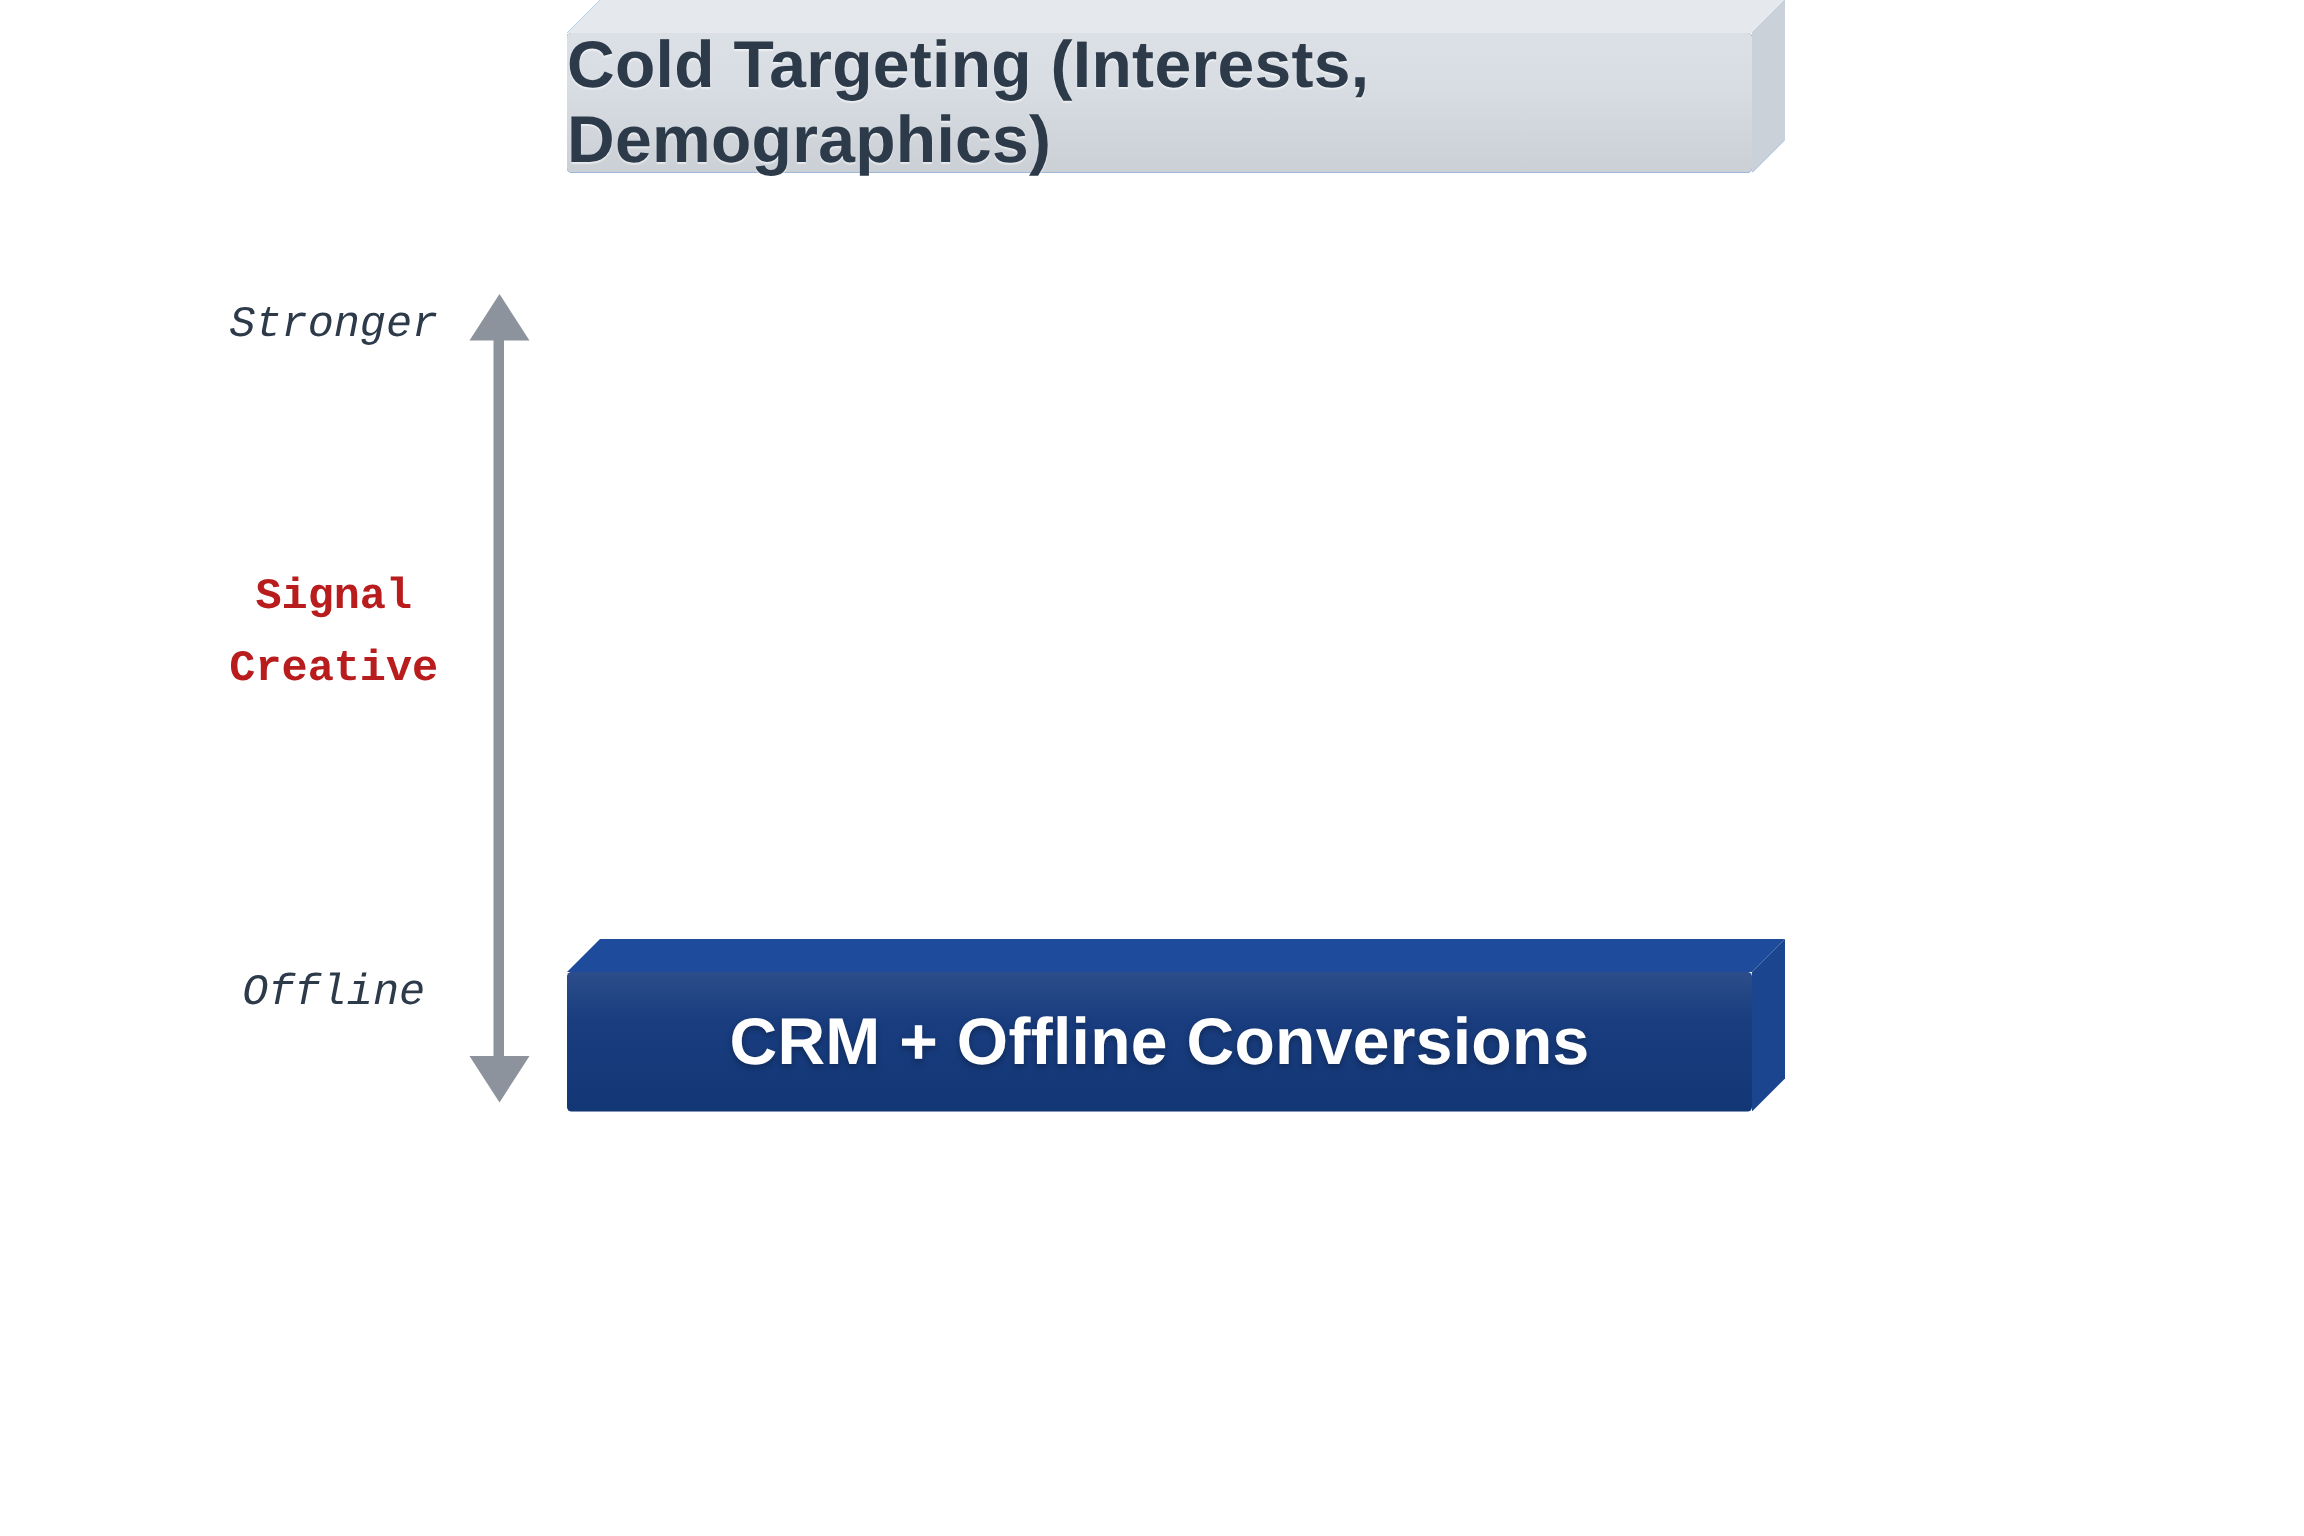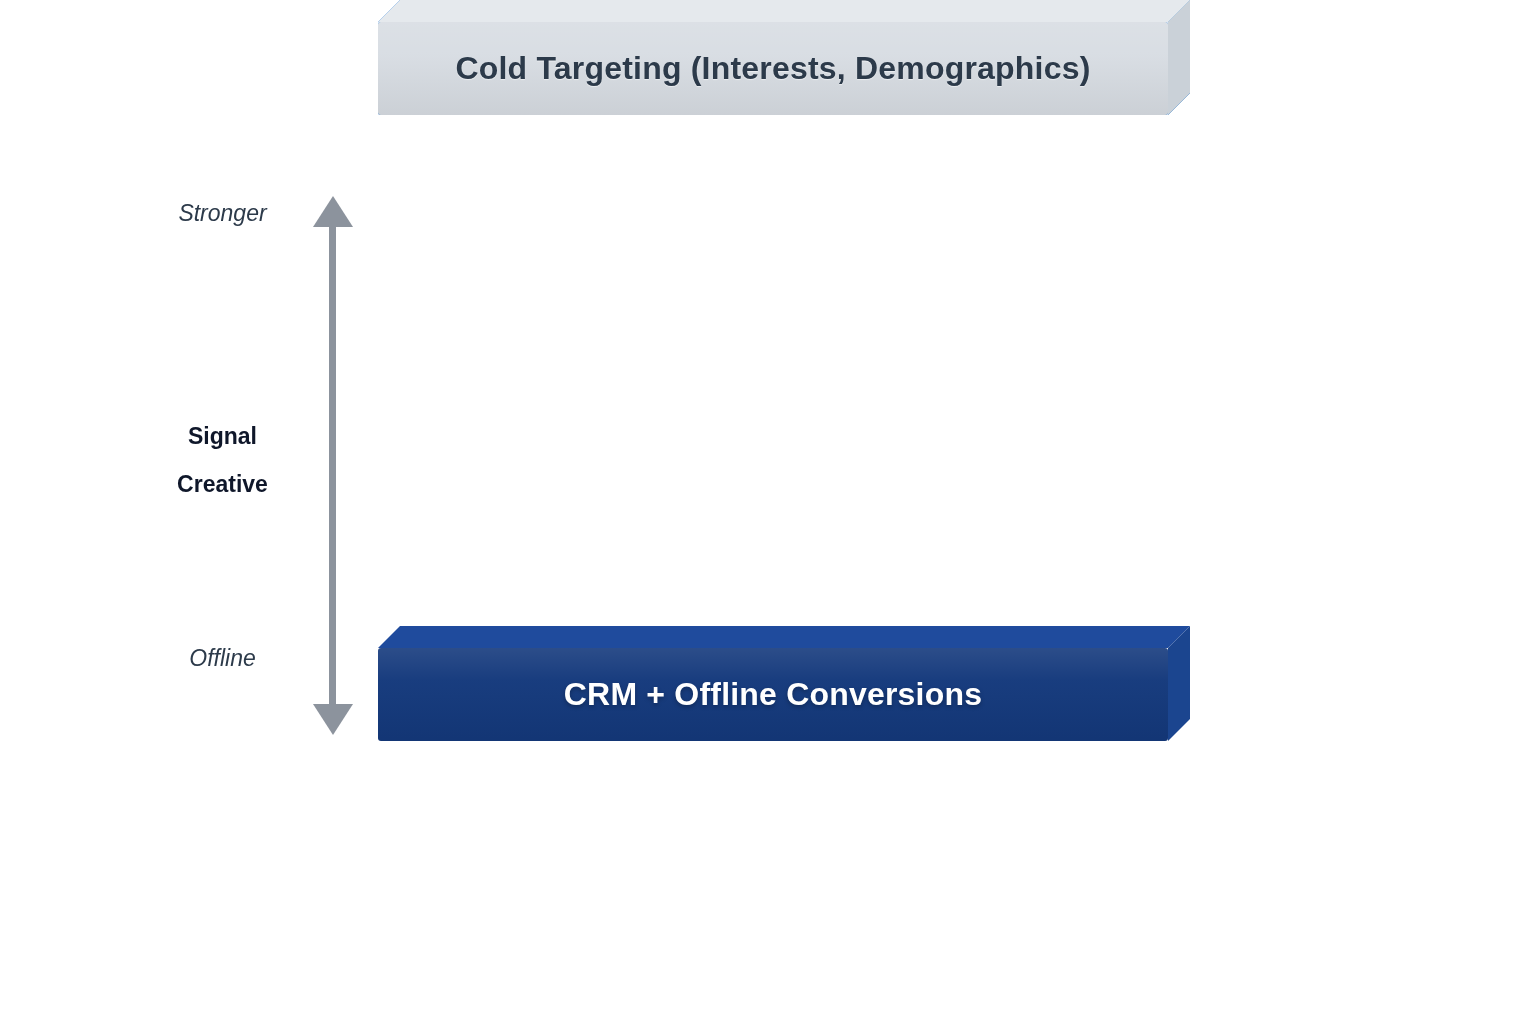--- a/index.html
+++ b/index.html
@@ -4,21 +4,21 @@
 <style>
   * { margin: 0; padding: 0; box-sizing: border-box; }
   html, body { width: 1536px; height: 1024px; background: #ffffff; overflow: hidden; }
   body { font-family: "Liberation Sans", sans-serif; position: relative; }
 
   .canvas { position: absolute; left: 0; top: 0; width: 1536px; height: 1024px; background: #ffffff; }
 
   
   .legend-label {
     position: absolute; left: 80px; width: 285px; text-align: center;
-    color: #2c3a4a; font-size: 23px;
+    color: #2c3a4a; font-size: 29px; font-family: Liberation Mono, monospace;
   }
   .legend-stronger { top: 200px; font-style: italic; font-weight: 500; }
   .legend-signal   { top: 374px; font-weight: bold; line-height: 48px; }
   .legend-weaker   { top: 645px; font-style: italic; font-weight: 500; }
 
   
   .arrow-shaft {
     position: absolute; left: 329px; top: 220px; width: 7px; height: 490px;
     background: #8c939d;
   }
@@ -53,33 +53,33 @@
     position: absolute; left: 0; top: 0; width: 812px; height: 22px;
     clip-path: polygon(22px 0, 812px 0, 790px 22px, 0 22px);
   }
   .face-side {
     position: absolute; left: 790px; top: 0; width: 22px; height: 115px;
     clip-path: polygon(22px 0, 22px 93px, 0 115px, 0 22px);
   }
   .bar-label {
     position: absolute; left: 0; top: 22px; width: 790px; height: 93px;
     display: flex; align-items: center; justify-content: center;
-    font-size: 32px; font-weight: bold; letter-spacing: 0.2px;
+    font-size: 44px; font-weight: bold; letter-spacing: 0.2px;
     text-shadow: 0 2px 4px rgba(0,0,0,0.28);
   }
   .bar-label.dark-text { text-shadow: 0 1px 1px rgba(255,255,255,0.55); }
 </style>
 </head>
 <body>
 
 <div class="canvas">
 
   <div class="legend-label legend-stronger" style="color: rgb(44, 58, 74);">Stronger</div>
 
-  <div class="legend-label legend-signal" style="color: #0f172a; margin-top: 38px;">
+  <div class="legend-label legend-signal" style="color: #b91c1c;">
     <div>Signal</div>
     <div>Creative</div>
   </div>
 
   <div class="legend-label legend-weaker" style="color: rgb(44, 58, 74);">Offline</div>
 
   <div>
     <div class="arrow-head-up" style="border-bottom-color: rgb(140, 147, 157);"></div>
     <div class="arrow-shaft" style="background: rgb(140, 147, 157);"></div>
     <div class="arrow-head-down" style="border-top-color: rgb(140, 147, 157);"></div>

